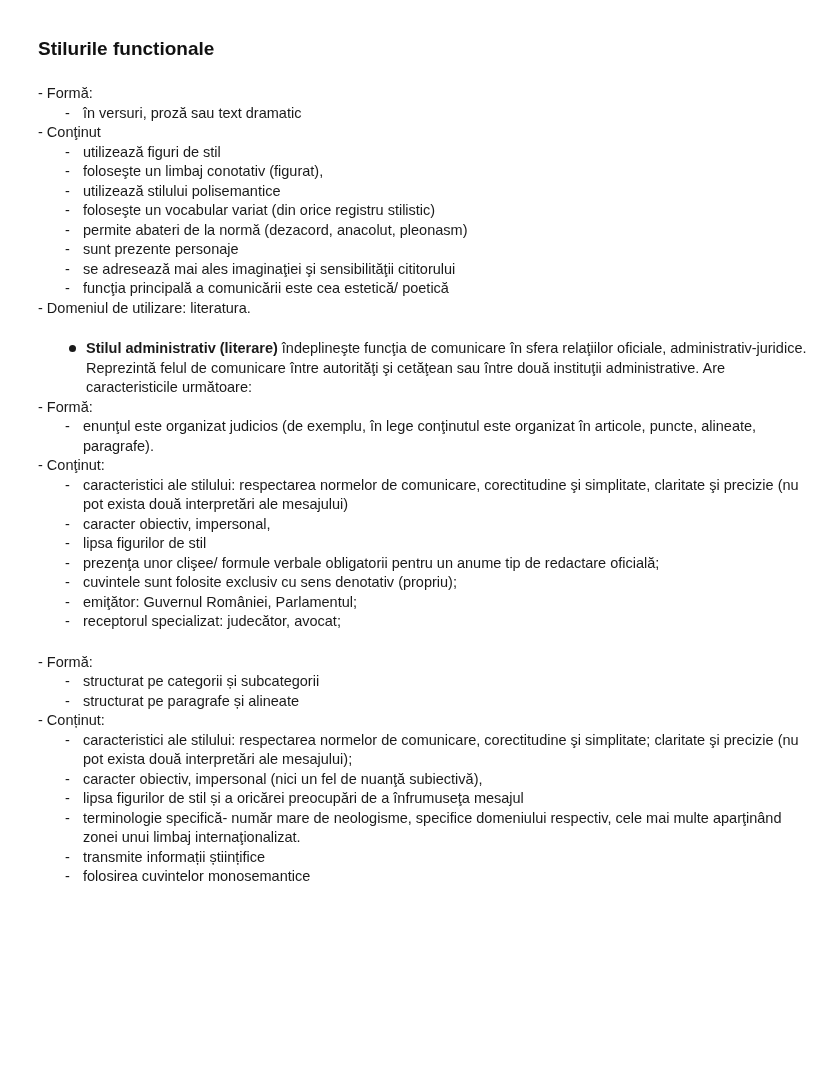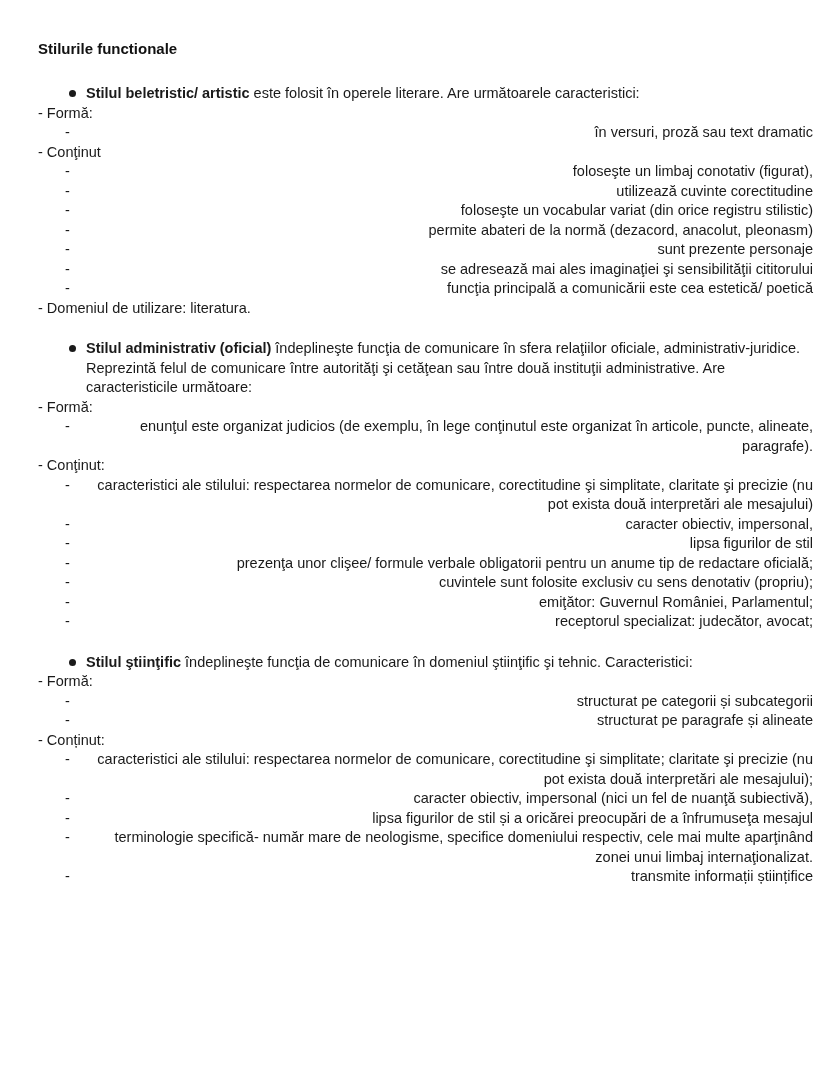--- a/index.html
+++ b/index.html
@@ -14,21 +14,21 @@
     background: #ffffff;
     box-sizing: border-box;
     padding: 38px 15px 0 38px;
     font-family: "Liberation Sans", "DejaVu Sans", sans-serif;
     font-size: 14.5px;
     line-height: 19.5px;
     color: #1a1a1a;
     overflow: hidden;
   }
   .doc-title {
-    font-size: 15px;
+    font-size: 19px;
     line-height: 21px;
     font-weight: bold;
     margin: 0 0 25px 0;
     color: #111111;
   }
   .section { margin: 0; }
   .section + .section { margin-top: 21px; }
   .line {
     margin: 0;
     position: relative;
@@ -44,69 +44,68 @@
     width: 7px;
     height: 7px;
     border-radius: 50%;
     background: #1a1a1a;
   }
   
   .label { margin-left: 0; }
   
   .item {
     margin-left: 45px;
-    text-align: right;
   }
   .item::before {
     content: "-";
     position: absolute;
     left: -18px;
     top: 0;
   }
   strong { font-weight: bold; }
 </style>
 </head>
 <body>
 
 <main class="page">
   <h1 class="doc-title">Stilurile functionale</h1>
   <div id="doc-body">
       <section class="section">
-        <p class="line bullet"><span class="bullet-dot"></span><strong>Stilul beletristic/ artistic</strong><span> este folosit în operele literare. Are următoarele caracteristici:</span></p>
         <p class="line label">- Formă:</p>
         <p class="line item">în versuri, proză sau text dramatic</p>
         <p class="line label">- Conţinut</p>
+        <p class="line item">utilizează figuri de stil</p>
         <p class="line item">foloseşte un limbaj conotativ (figurat),</p>
-        <p class="line item">utilizează cuvinte corectitudine</p>
+        <p class="line item">utilizează stilului polisemantice</p>
         <p class="line item">foloseşte un vocabular variat (din orice registru stilistic)</p>
         <p class="line item">permite abateri de la normă (dezacord, anacolut, pleonasm)</p>
         <p class="line item">sunt prezente personaje</p>
         <p class="line item">se adresează mai ales imaginaţiei şi sensibilităţii cititorului</p>
         <p class="line item">funcţia principală a comunicării este cea estetică/ poetică</p>
         <p class="line label">- Domeniul de utilizare: literatura.</p>
       </section>
       <section class="section">
-        <p class="line bullet"><span class="bullet-dot"></span><strong>Stilul administrativ (oficial)</strong><span> îndeplineşte funcţia de comunicare în sfera relaţiilor oficiale, administrativ-juridice. Reprezintă felul de comunicare între autorităţi şi cetăţean sau între două instituţii administrative. Are caracteristicile următoare:</span></p>
+        <p class="line bullet"><span class="bullet-dot"></span><strong>Stilul administrativ (literare)</strong><span> îndeplineşte funcţia de comunicare în sfera relaţiilor oficiale, administrativ-juridice. Reprezintă felul de comunicare între autorităţi şi cetăţean sau între două instituţii administrative. Are caracteristicile următoare:</span></p>
         <p class="line label">- Formă:</p>
         <p class="line item">enunţul este organizat judicios (de exemplu, în lege conţinutul este organizat în articole, puncte, alineate, paragrafe).</p>
         <p class="line label">- Conţinut:</p>
         <p class="line item">caracteristici ale stilului: respectarea normelor de comunicare, corectitudine şi simplitate, claritate şi precizie (nu pot exista două interpretări ale mesajului)</p>
         <p class="line item">caracter obiectiv, impersonal,</p>
         <p class="line item">lipsa figurilor de stil</p>
         <p class="line item">prezenţa unor clişee/ formule verbale obligatorii pentru un anume tip de redactare oficială;</p>
         <p class="line item">cuvintele sunt folosite exclusiv cu sens denotativ (propriu);</p>
         <p class="line item">emiţător: Guvernul României, Parlamentul;</p>
         <p class="line item">receptorul specializat: judecător, avocat;</p>
       </section>
       <section class="section">
-        <p class="line bullet"><span class="bullet-dot"></span><strong>Stilul ştiinţific</strong><span> îndeplineşte funcţia de comunicare în domeniul ştiinţific şi tehnic. Caracteristici:</span></p>
         <p class="line label">- Formă:</p>
         <p class="line item">structurat pe categorii și subcategorii</p>
         <p class="line item">structurat pe paragrafe și alineate</p>
         <p class="line label">- Conținut:</p>
         <p class="line item">caracteristici ale stilului: respectarea normelor de comunicare, corectitudine şi simplitate; claritate şi precizie (nu pot exista două interpretări ale mesajului);</p>
         <p class="line item">caracter obiectiv, impersonal (nici un fel de nuanţă subiectivă),</p>
         <p class="line item">lipsa figurilor de stil și a oricărei preocupări de a înfrumuseţa mesajul</p>
         <p class="line item">terminologie specifică- număr mare de neologisme, specifice domeniului respectiv, cele mai multe aparţinând zonei unui limbaj internaţionalizat.</p>
         <p class="line item">transmite informații științifice</p>
+        <p class="line item">folosirea cuvintelor monosemantice</p>
       </section>
     </div>
 </main>
 
 </body></html>

